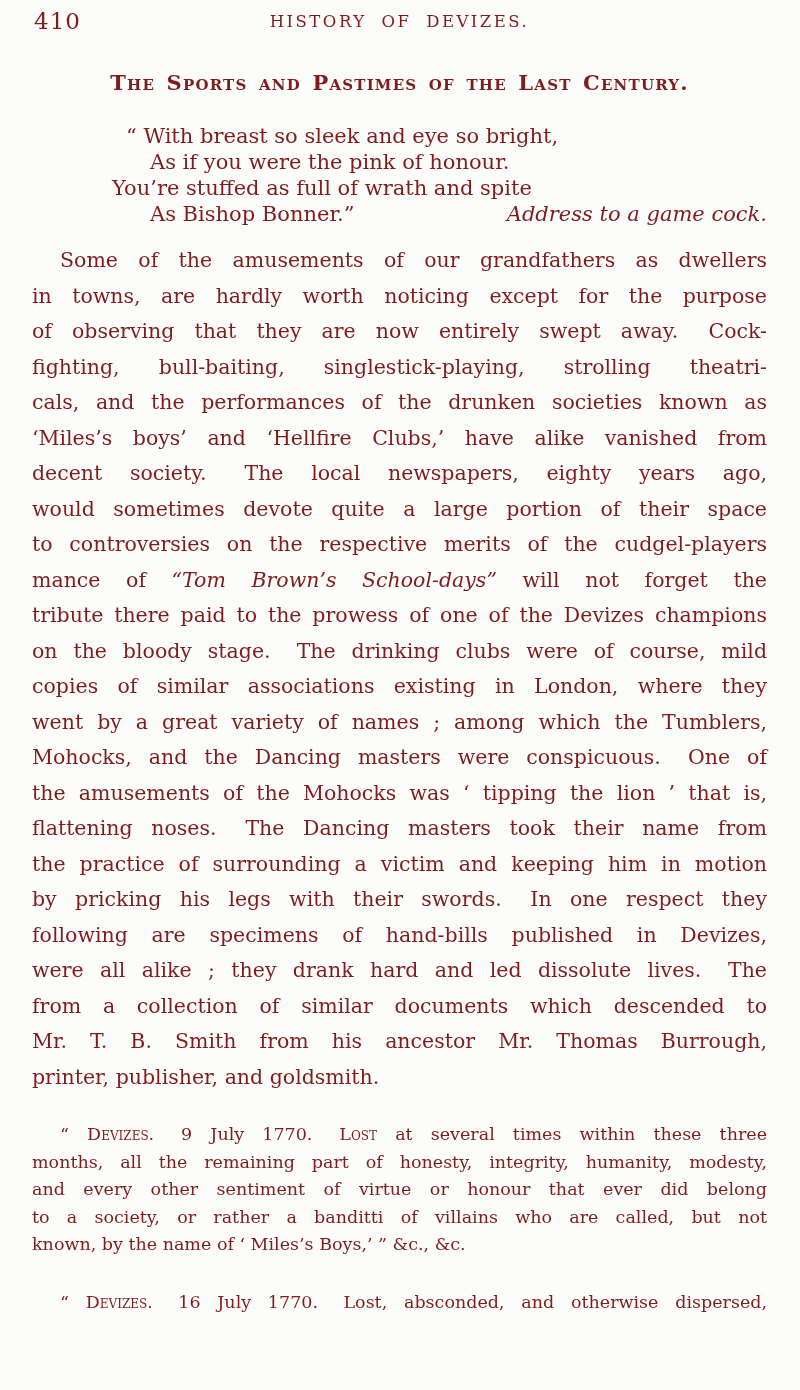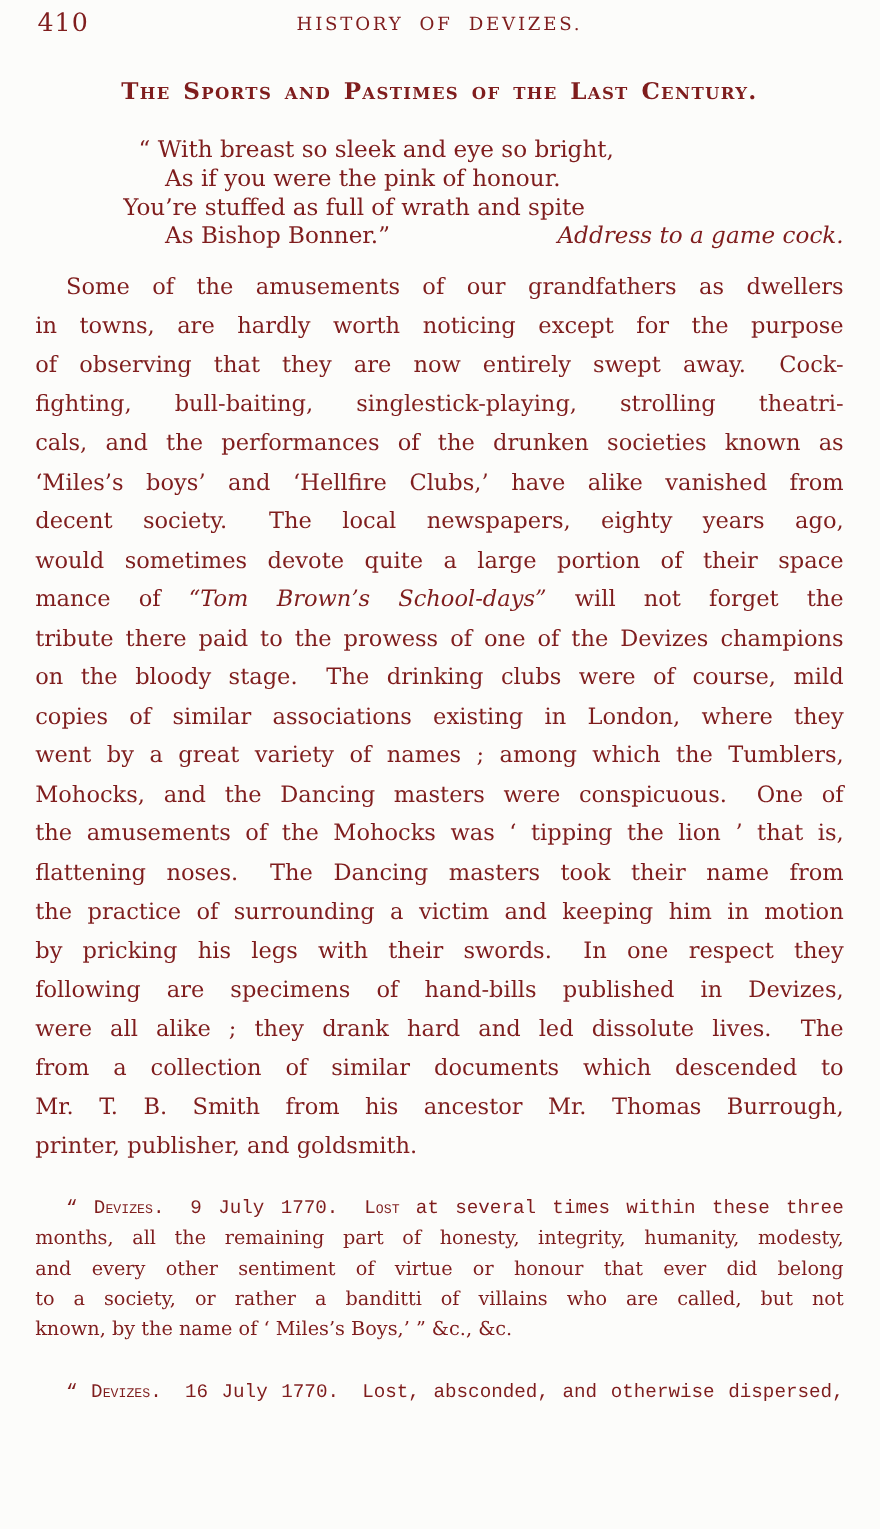--- a/index.html
+++ b/index.html
@@ -28,21 +28,21 @@
   .attr{position:absolute;right:0;font-style:italic;}
   
   .bodytext{margin-top:16px;font-size:20.5px;line-height:35.5px;}
   .bodytext .line{text-align:justify;text-align-last:justify;}
   .bodytext .line.nj{text-align-last:left;}
   .bodytext .ind1{text-indent:28px;}
   
   .handbill{font-size:17.5px;line-height:27.5px;}
   .handbill .line{text-align:justify;text-align-last:justify;}
   .handbill .line.nj{text-align-last:left;}
-  .handbill .ind1{text-indent:28px;font-family:Liberation Mono, monospace;}
+  .handbill .ind1{text-indent:28px;}
   .hb1{margin-top:26px;}
   .hb2{margin-top:30px;}
   .it{font-style:italic;}
   .sc{font-variant:small-caps;}
 </style>
 </head>
 <body>
 
 <div class="page">
 
@@ -62,20 +62,21 @@
 
   <div class="bodytext">
       <div class="line ind1"><span>Some of the amusements of our grandfathers as dwellers</span></div>
       <div class="line"><span>in towns, are hardly worth noticing except for the purpose</span></div>
       <div class="line"><span>of observing that they are now entirely swept away.  Cock-</span></div>
       <div class="line"><span>fighting, bull-baiting, singlestick-playing, strolling theatri-</span></div>
       <div class="line"><span>cals, and the performances of the drunken societies known as</span></div>
       <div class="line"><span>‘Miles’s boys’ and ‘Hellfire Clubs,’ have alike vanished from</span></div>
       <div class="line"><span>decent society.  The local newspapers, eighty years ago,</span></div>
       <div class="line"><span>would sometimes devote quite a large portion of their space</span></div>
+      <div class="line"><span>to controversies on the respective merits of the cudgel-players</span></div>
       <div class="line"><span>mance of </span><span class="it">“Tom Brown’s School-days”</span><span> will not forget the</span></div>
       <div class="line"><span>tribute there paid to the prowess of one of the Devizes champions</span></div>
       <div class="line"><span>on the bloody stage.  The drinking clubs were of course, mild</span></div>
       <div class="line"><span>copies of similar associations existing in London, where they</span></div>
       <div class="line"><span>went by a great variety of names ; among which the Tumblers,</span></div>
       <div class="line"><span>Mohocks, and the Dancing masters were conspicuous.  One of</span></div>
       <div class="line"><span>the amusements of the Mohocks was ‘ tipping the lion ’ that is,</span></div>
       <div class="line"><span>flattening noses.  The Dancing masters took their name from</span></div>
       <div class="line"><span>the practice of surrounding a victim and keeping him in motion</span></div>
       <div class="line"><span>by pricking his legs with their swords.  In one respect they</span></div>

